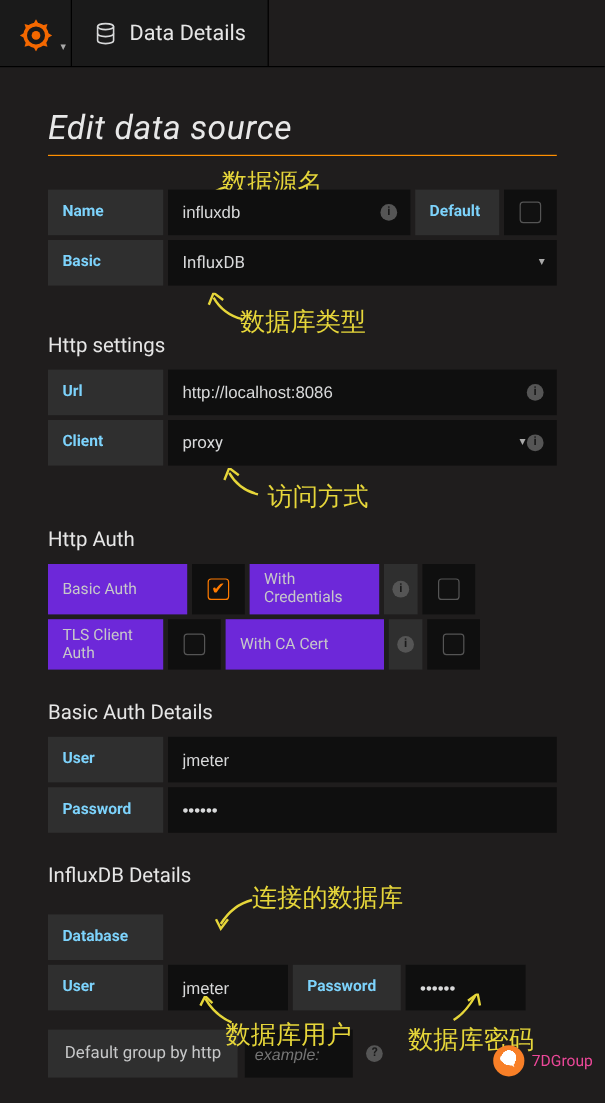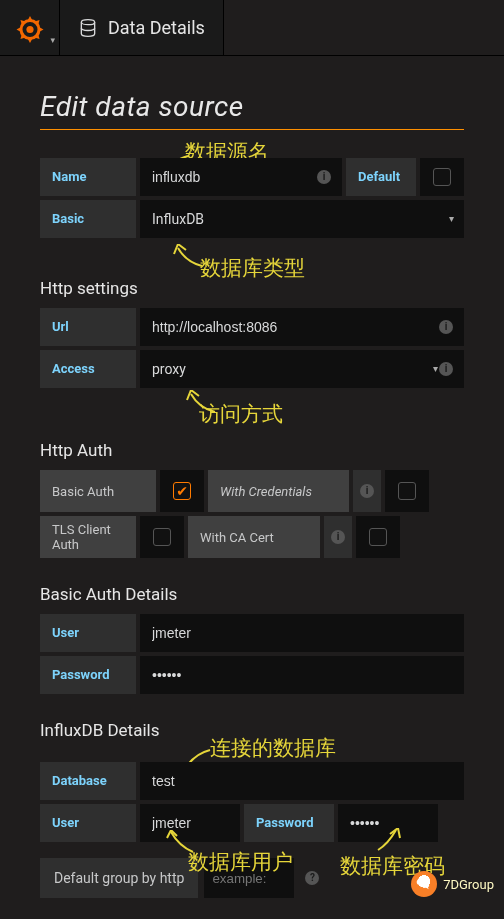--- a/index.html
+++ b/index.html
@@ -155,21 +155,21 @@
   }
   h3.section {
     font-size: 17px;
     font-weight: 400;
     color: #e6e6e6;
     margin: 26px 0 10px 0;
   }
   
   .auth-row { display: flex; gap: 4px; margin-bottom: 4px; }
   .auth-lbl {
-    background: #404040;
+    background: #6d28d9;
     color: #c7c8c9;
     height: 42px;
     display: flex;
     align-items: center;
     padding: 0 12px;
     font-size: 13px;
   }
   .auth-chk {
     background: #0f0f0f;
     height: 42px;
@@ -192,31 +192,31 @@
   .groupby-in {
     background: #0f0f0f;
     height: 40px;
     width: 90px;
     display: flex;
     align-items: center;
     padding: 0 8px;
   }
   .groupby-in input {
     background: transparent; border: none; color: #999; width: 100%;
-    outline: none;
+    font-style: italic; outline: none;
   }
   
   .wm {
     position: absolute;
     right: 10px;
     bottom: 22px;
     display: flex;
     align-items: center;
     gap: 6px;
-    color: #fef9c3;
+    color: #ec4899;
     font-size: 13px;
   }
   .wm-badge {
     width: 26px; height: 26px;
     border-radius: 50%;
     background: radial-gradient(circle at 50% 40%, #fff 30%, #f87f27 31%);
     display: flex; align-items: center; justify-content: center;
     font-size: 14px;
   }
 </style>
@@ -301,43 +301,43 @@
   <div class="row">
     <div class="lbl">Url</div>
     <div class="fld">
       <input value="http://localhost:8086" style="">
       <span class="info" style="position:absolute;right:6px;">
           <span class="info-circle">i</span>
         </span>
     </div>
   </div>
   <div class="row">
-    <div class="lbl">Access</div>
+    <div class="lbl">Client</div>
     <div class="fld">
       <span>proxy</span>
       <span class="caret-down" style="right:26px;">▾</span>
       <span class="info" style="position:absolute;right:6px;">
           <span class="info-circle">i</span>
         </span>
     </div>
   </div>
 
-  <div class="annot" style="left:199px; top:400px;">访问方式</div>
+  <div class="annot" style="left:223px; top:400px;">访问方式</div>
   <svg class="arrow" style="left:185px; top:390px;" width="40" height="30">
     <path d="M30 22 Q14 18 6 4" stroke="#e6d63a" stroke-width="2" fill="none"></path>
     <path d="M2 10 L6 0 L14 6" stroke="#e6d63a" stroke-width="2" fill="none"></path>
   </svg>
 
   <h3 class="section" style="margin-top:52px;">Http Auth</h3>
   <div class="auth-row">
     <div class="auth-lbl" style="width:116px;">Basic Auth</div>
     <div class="auth-chk" style="width:44px;">
       <span class="chk on"></span>
     </div>
-    <div class="auth-lbl" style="width:141px;font-style:italic;">With Credentials</div>
+    <div class="auth-lbl" style="width:108px;">With Credentials</div>
     <div class="auth-info">
         <span class="info-circle">i</span>
       </div>
     <div class="auth-chk" style="width:44px;">
       <span class="chk"></span>
     </div>
   </div>
   <div class="auth-row">
     <div class="auth-lbl" style="width:96px;">TLS Client Auth</div>
     <div class="auth-chk" style="width:44px;">
@@ -369,23 +369,20 @@
   <h3 class="section">InfluxDB Details</h3>
 
   <div class="annot" style="left:210px; top:734px;">连接的数据库</div>
   <svg class="arrow" style="left:178px; top:746px;" width="40" height="30">
     <path d="M32 4 Q16 8 6 24" stroke="#e6d63a" stroke-width="2" fill="none"></path>
     <path d="M2 20 L6 28 L12 20" stroke="#e6d63a" stroke-width="2" fill="none"></path>
   </svg>
 
   <div class="row" style="margin-top:22px;">
     <div class="lbl">Database</div>
-    <div class="fld">
-      <input value="test" style="">
-    </div>
   </div>
   <div class="row">
     <div class="lbl">User</div>
     <div class="fld" style="flex:0 0 100px;">
       <input value="jmeter" style="">
     </div>
     <div class="lbl" style="min-width:90px;">Password</div>
     <div class="fld" style="flex:0 0 100px;">
       <input type="password" value="••••••" style="">
     </div>

